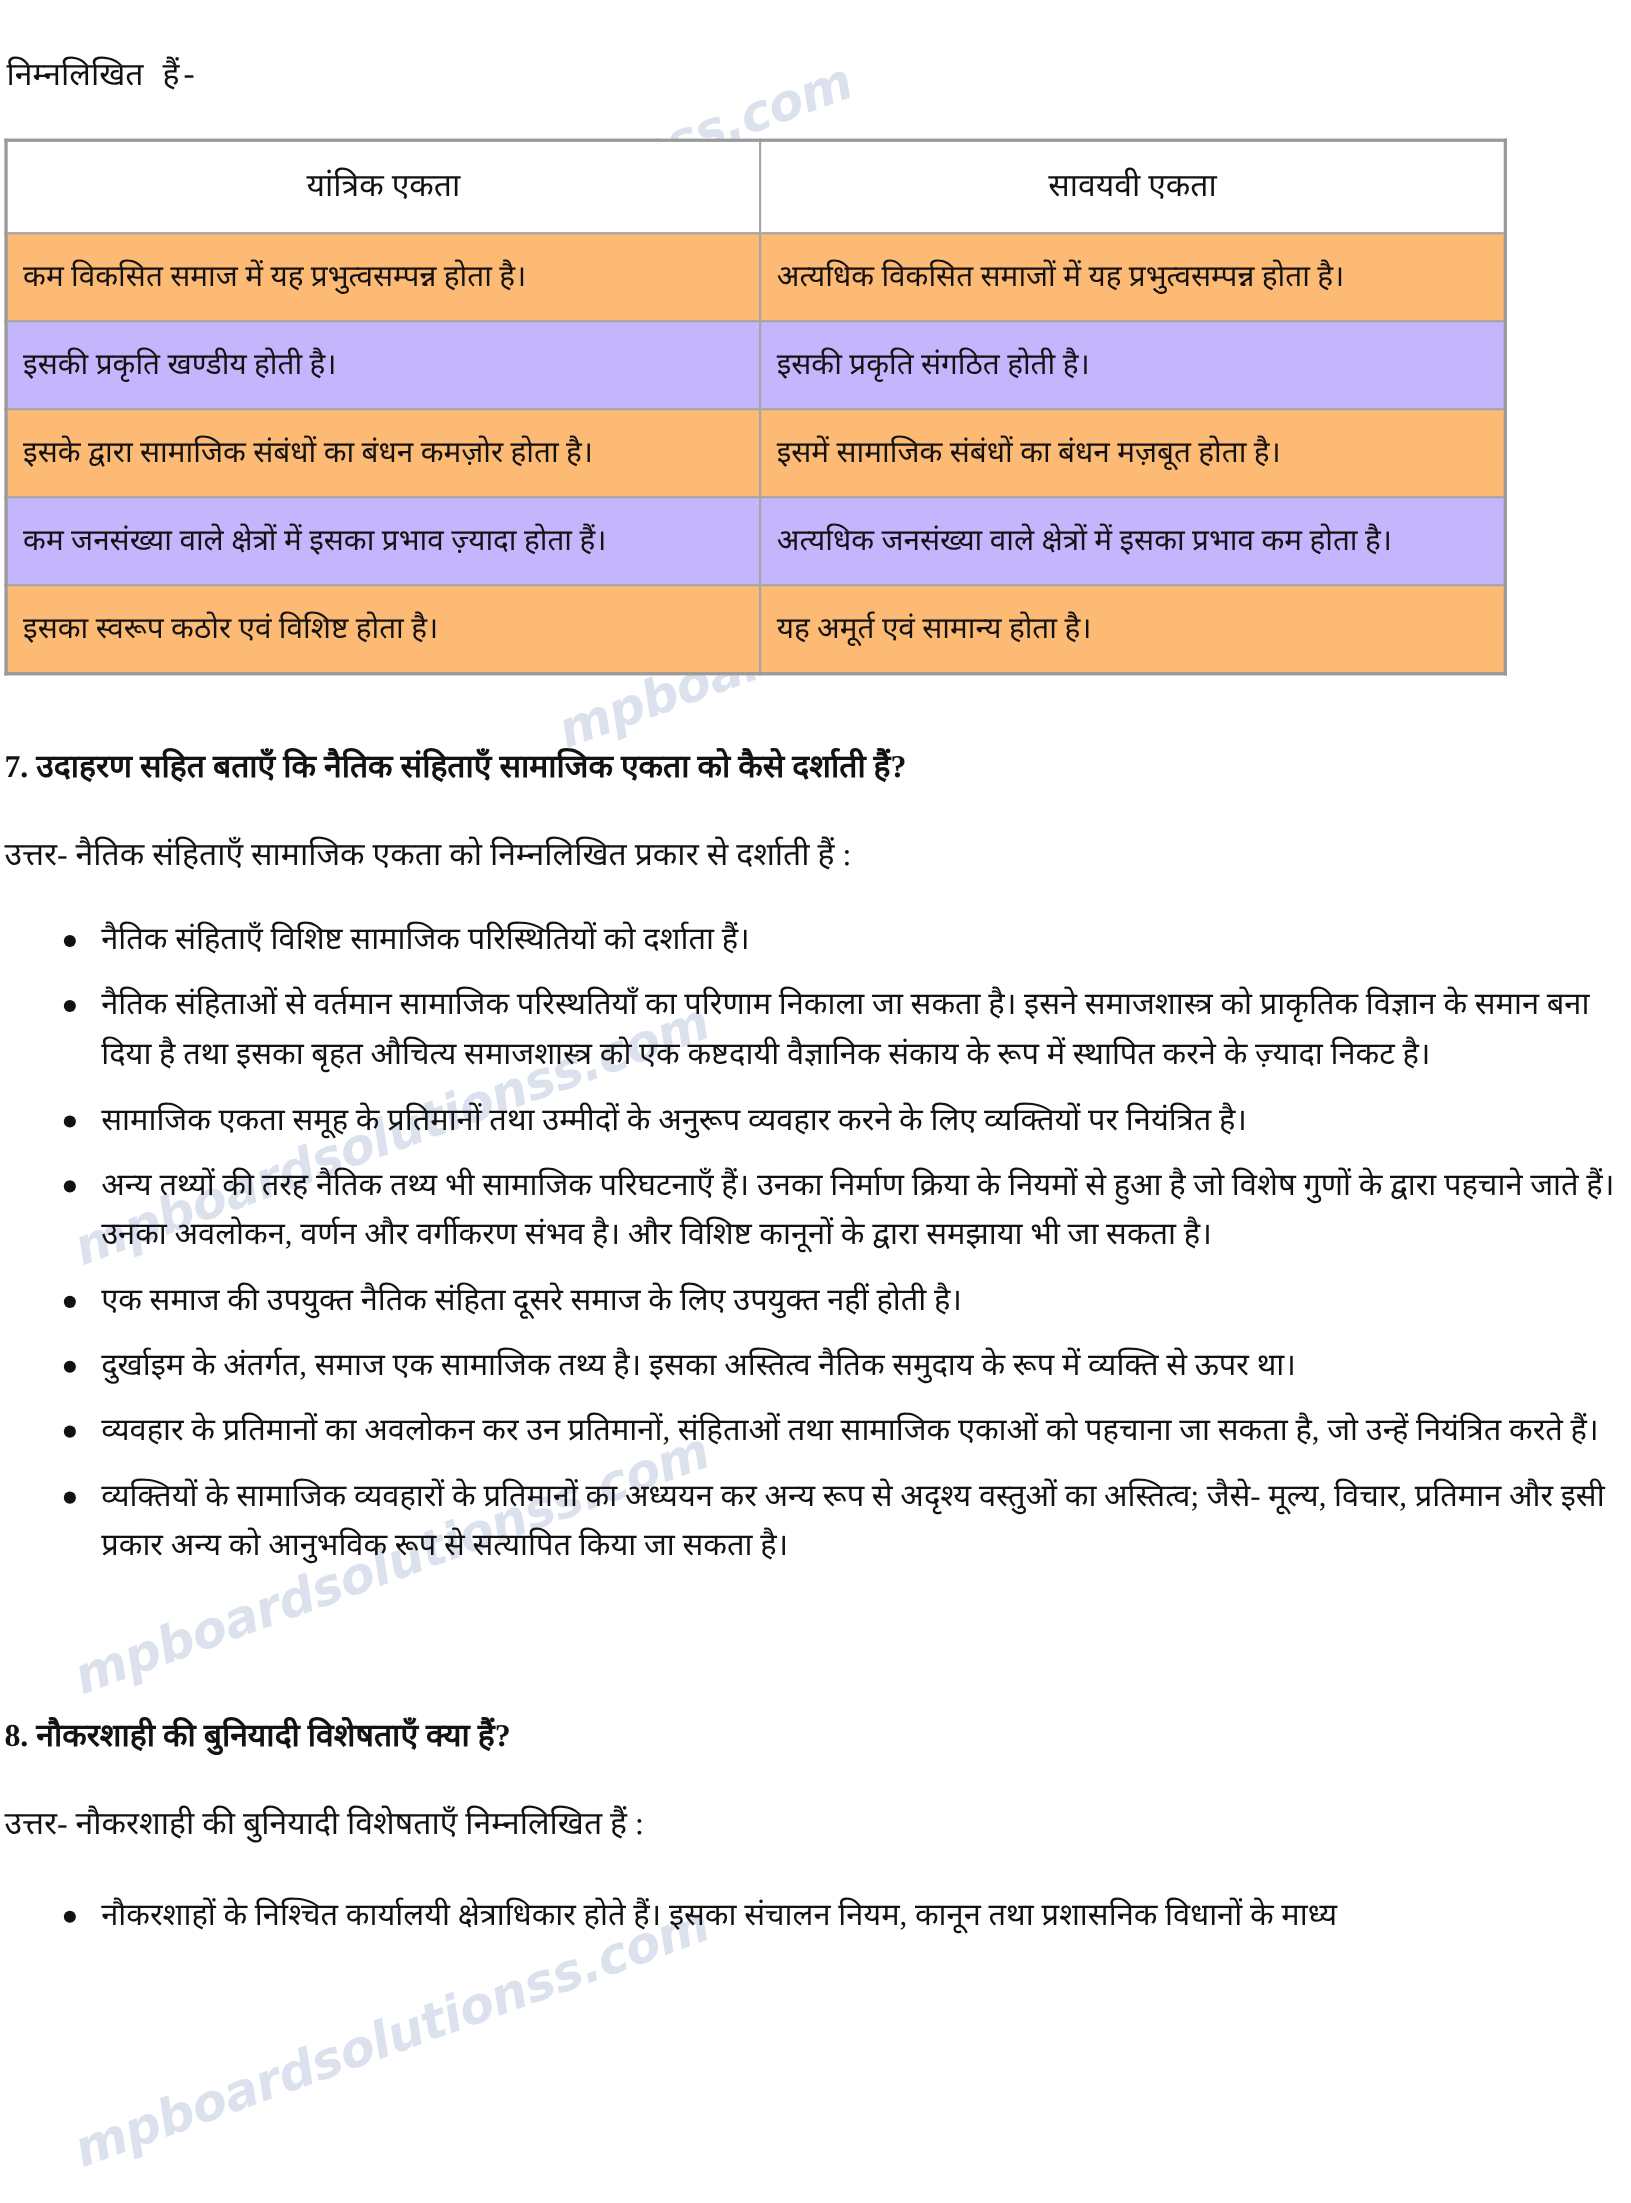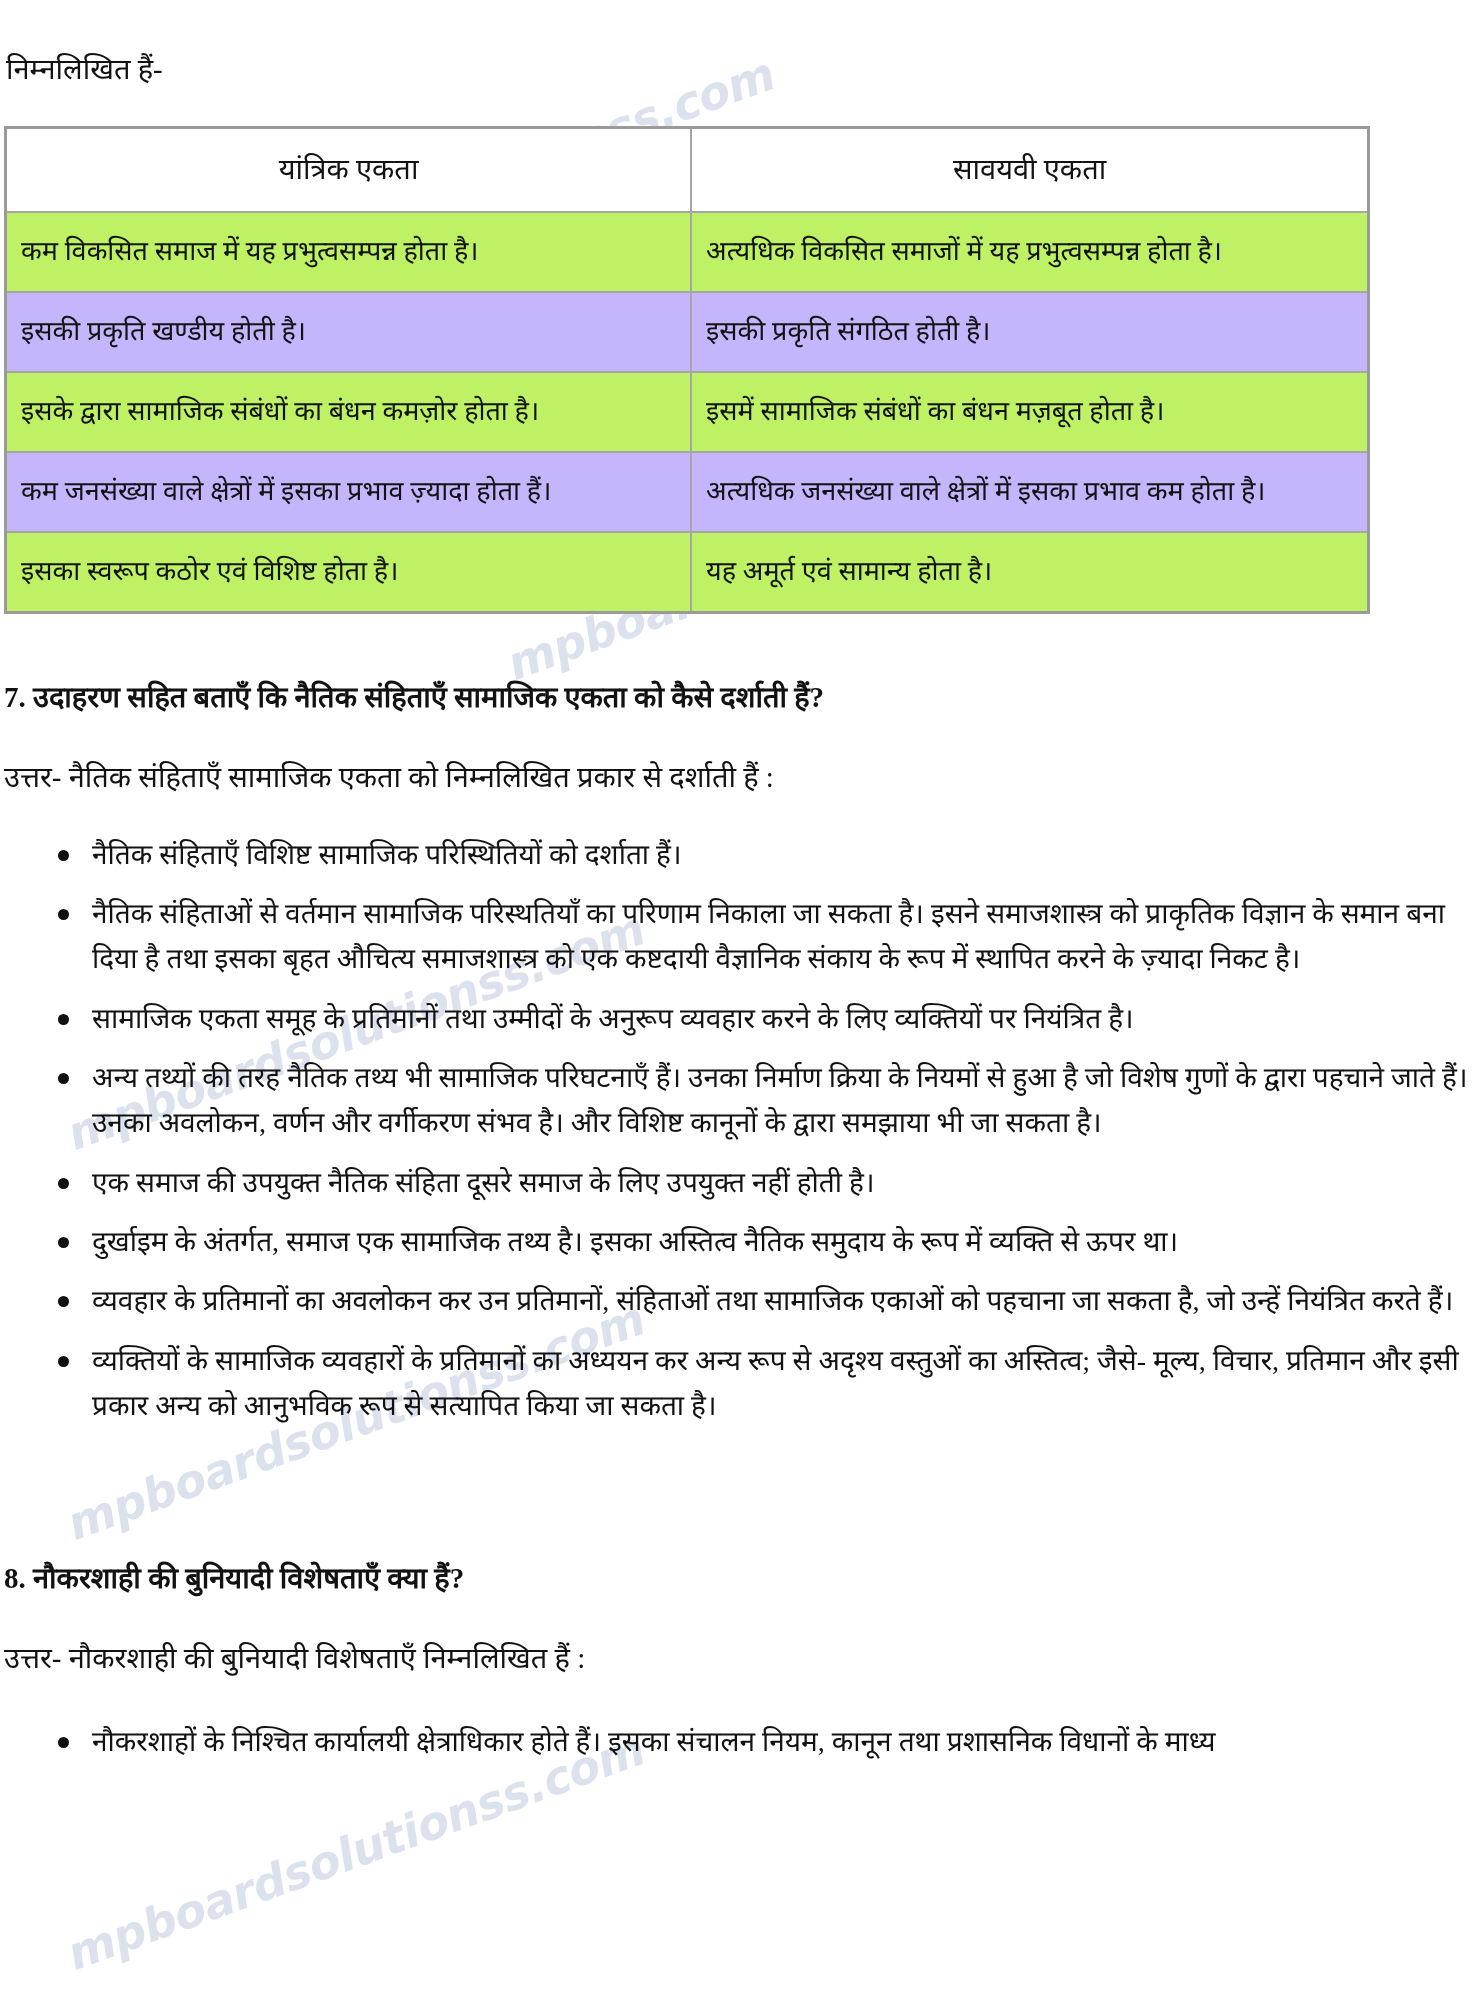--- a/index.html
+++ b/index.html
@@ -52,20 +52,21 @@
   .wm-6 { left: 60px;   top: 1930px; font-size: 46px; transform: rotate(-20deg); }
 
   .content { position: relative; z-index: 10; }
 
   
   .intro {
     font-size: 29px;
     line-height: 1.5;
     padding: 48px 0 0 6px;
     margin: 0 0 34px 0;
+    font-family: Liberation Mono, monospace;
   }
 
   
   table.cmp {
     width: 1366px;
     margin: 0 0 0 4px;
     border-collapse: collapse;
     table-layout: fixed;
     border: 3px solid #9a9a9a;
   }
@@ -84,21 +85,21 @@
     height: 66px;
     padding: 8px 10px;
     font-size: 29px;
     background: #ffffff;
   }
   table.cmp td {
     height: 58px;
     padding: 10px 14px;
     text-align: left;
   }
-  table.cmp tr.shade td { background: #bef264; }
+  table.cmp tr.shade td { background: #fdba74; }
   table.cmp tr.plain td { background: #c4b5fd; }
 
   
   .q-heading {
     font-size: 29px;
     font-weight: bold;
     margin: 62px 12px 0 4px;
     line-height: 1.45;
   }
   .a-lead {

